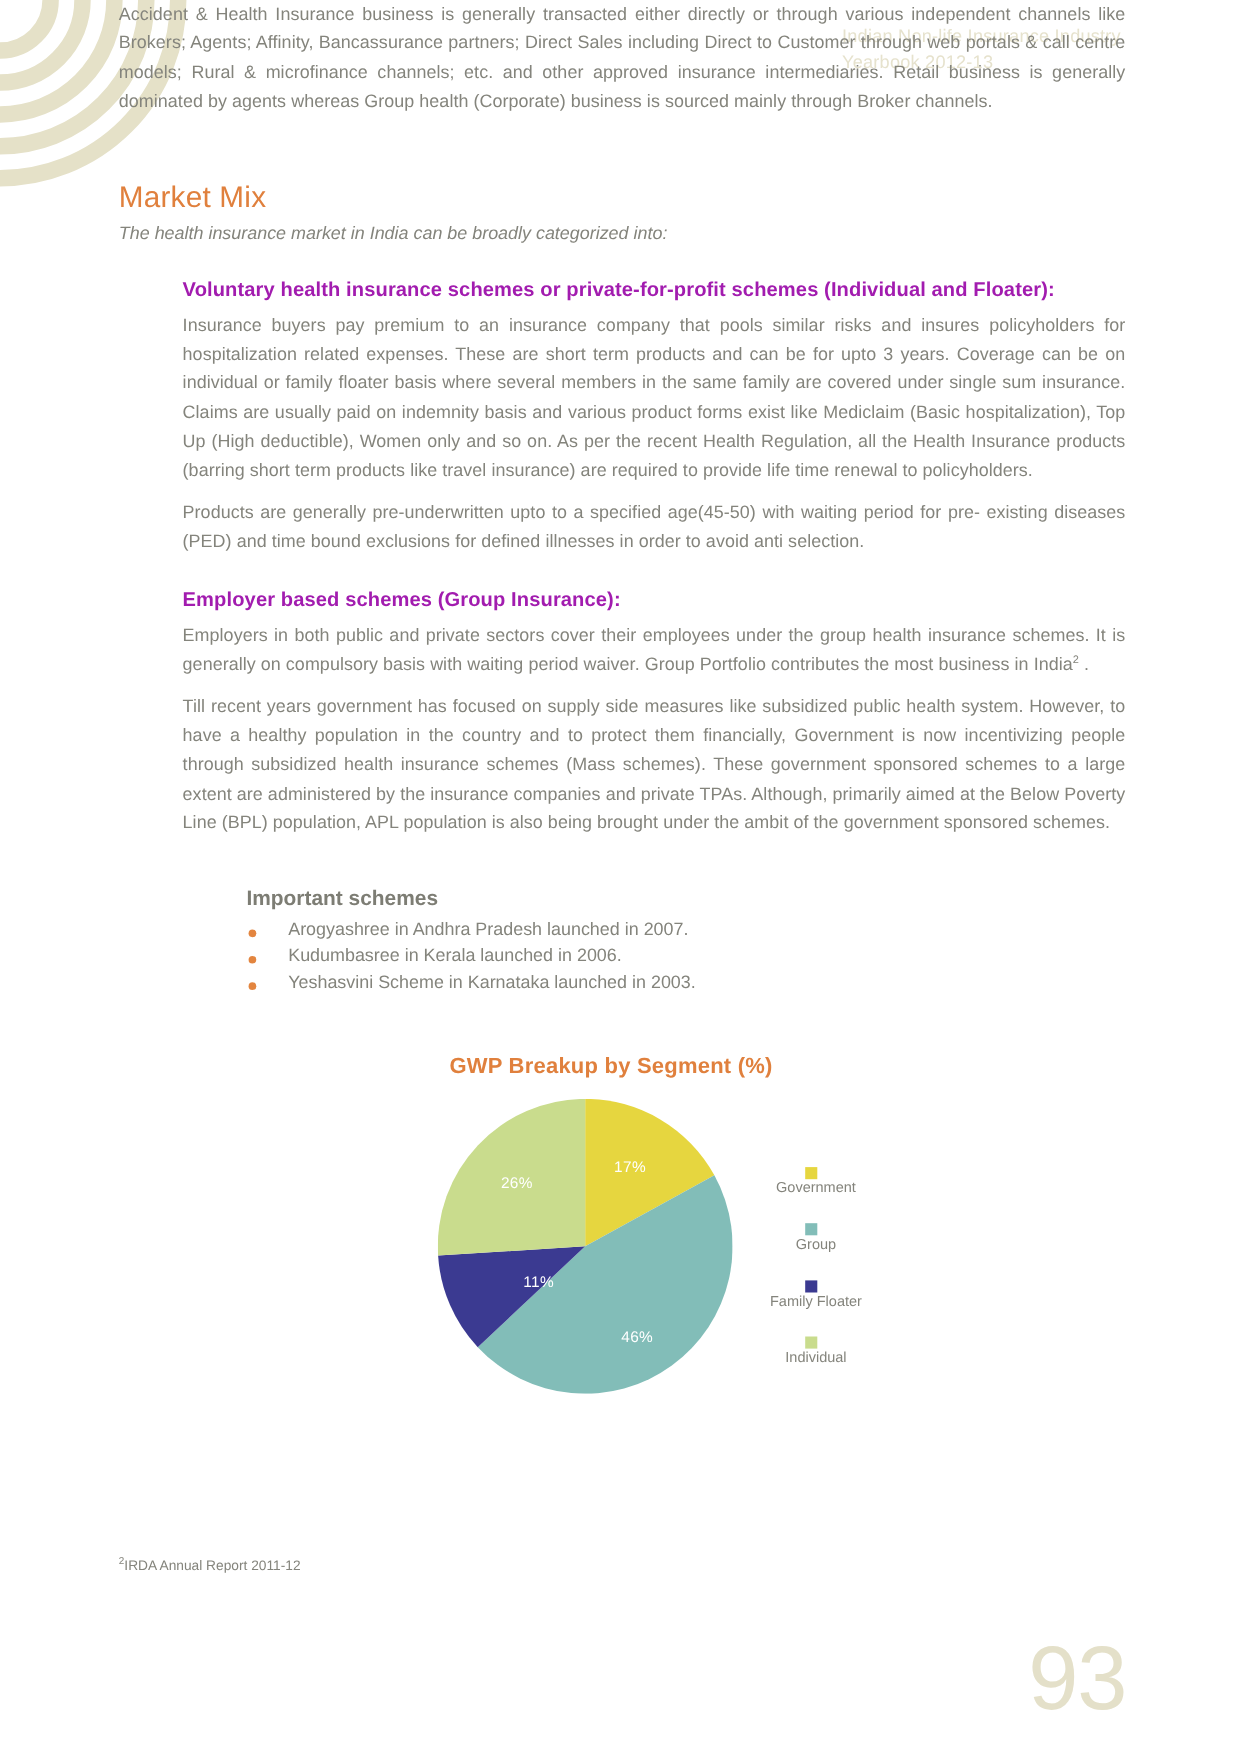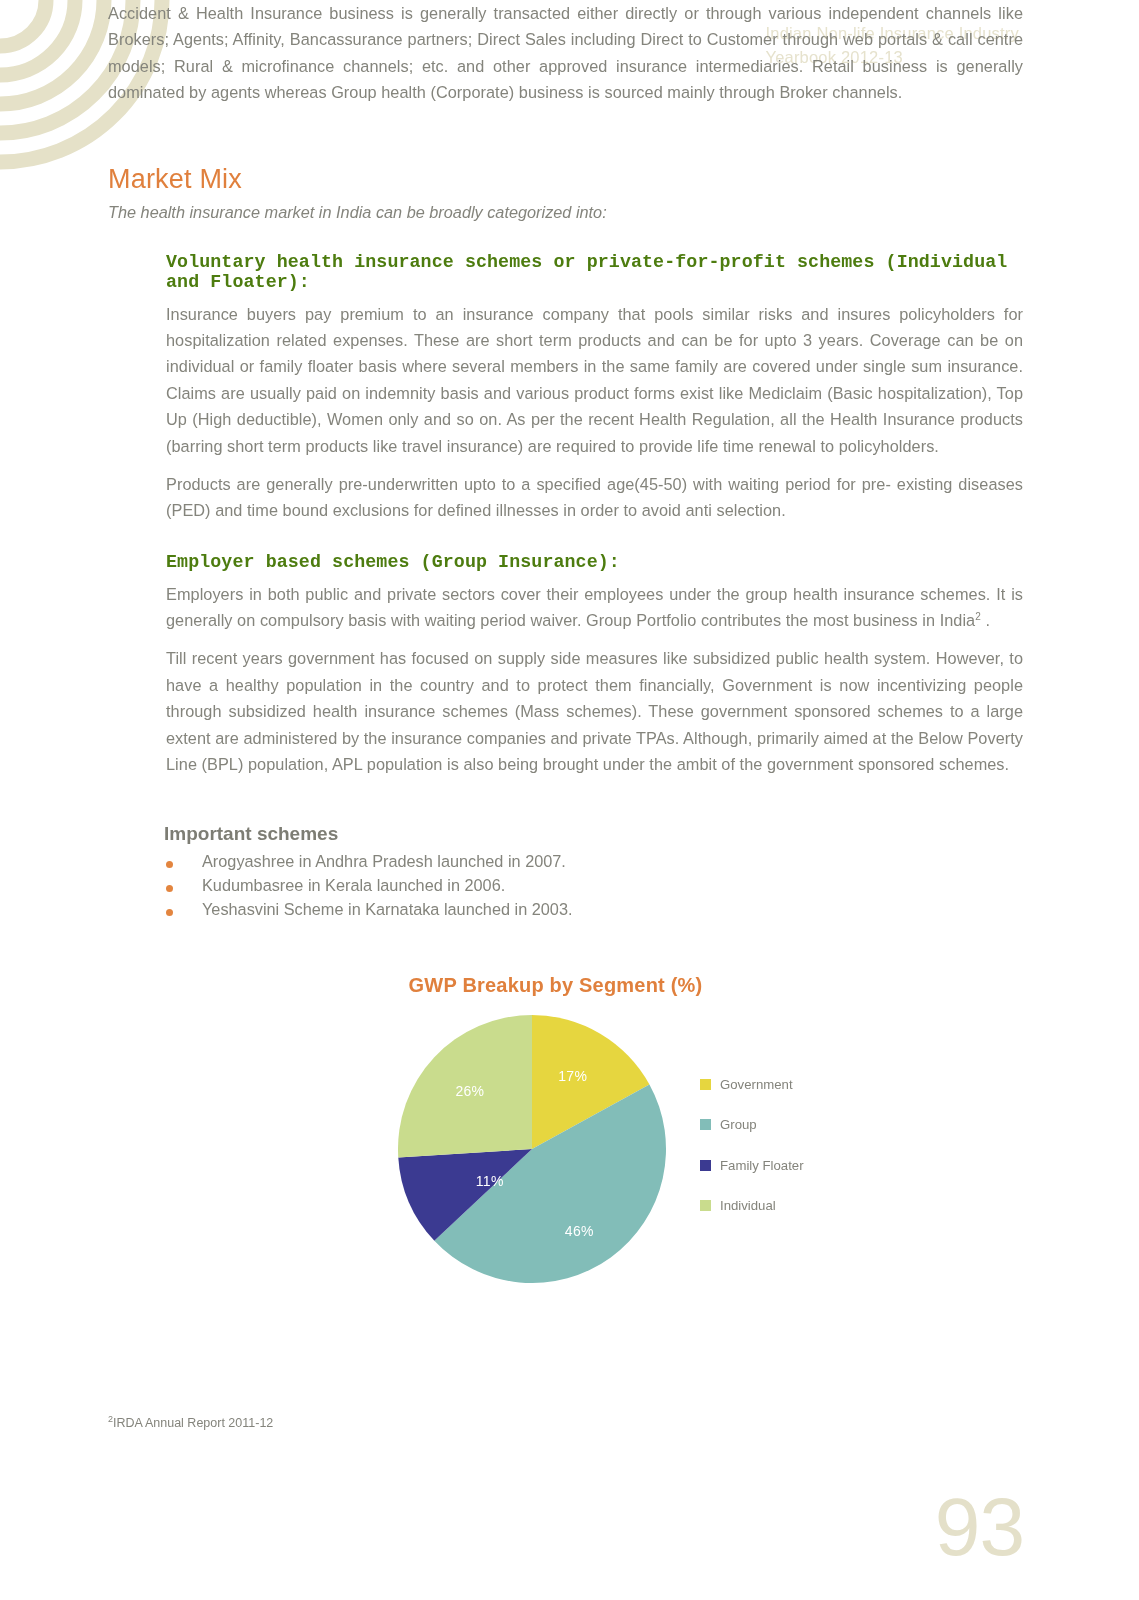--- a/index.html
+++ b/index.html
@@ -38,29 +38,29 @@
 
   h1.market-mix {
     font-size:27px; font-weight:normal; color:#e0803d;
     margin:58px 0 8px 0; letter-spacing:.2px;
   }
   .lead { font-size:16.3px; color:#84847c; margin:0 0 30px 0;font-style:italic; }
 
   .indent { margin-left:58px; width:857px; }
 
   h2.sub {
-    font-size:18.3px; font-weight:bold; color:#4d7c0f;
-    margin:28px 0 9px 0; letter-spacing:.1px;font-family:Liberation Mono, monospace;
+    font-size:18.3px; font-weight:bold; color:#a21caf;
+    margin:28px 0 9px 0; letter-spacing:.1px;
   }
   h2.sub.first { margin-top:22px; }
 
   sup { font-size:10px; vertical-align:super; }
 
   
-  .schemes-block { margin-left:56px; margin-top:46px; position:relative; }
+  .schemes-block { margin-left:116px; margin-top:46px; position:relative; }
   .schemes-title { font-size:19px; font-weight:bold; color:#7d7d74; margin-bottom:5px; }
   ul.schemes { list-style:none; margin:0; padding:0; }
   ul.schemes li {
     position:relative; padding-left:38px;
     font-size:16.3px; line-height:1.46; color:#84847c;
   }
   ul.schemes li::before {
     content:""; position:absolute; left:2px; top:11px;
     width:7px; height:7px; border-radius:50%; background:#e3853f;
   }
@@ -71,21 +71,21 @@
     text-align:center; font-size:20px; font-weight:bold;
     color:#e0803d; margin-left:-20px; letter-spacing:.2px;
   }
   .chart-row { position:relative; margin-top:18px; height:280px; }
   .pie-wrap { position:absolute; left:290px; top:0; width:268px; height:268px; }
   .pie-label {
     position:absolute; color:#ffffff; font-size:14px;
     font-weight:normal; letter-spacing:.3px;
   }
   .legend { position:absolute; left:592px; top:62px; }
-  .legend-item { display:flex; align-items:center; margin-bottom:25.5px; }
+  .legend-item { display:flex; align-items:center; margin-bottom:25.5px;flex-direction:column; }
   .legend-swatch { width:11px; height:11px; margin-right:9px; flex:none; }
   .legend-label { font-size:13.2px; color:#84847c; }
 
   
   .footnote {
     position:absolute; left:108px; top:1414px;
     font-size:12.5px; color:#84847c;
   }
   .footnote sup { font-size:9px; }
   .page-number {

